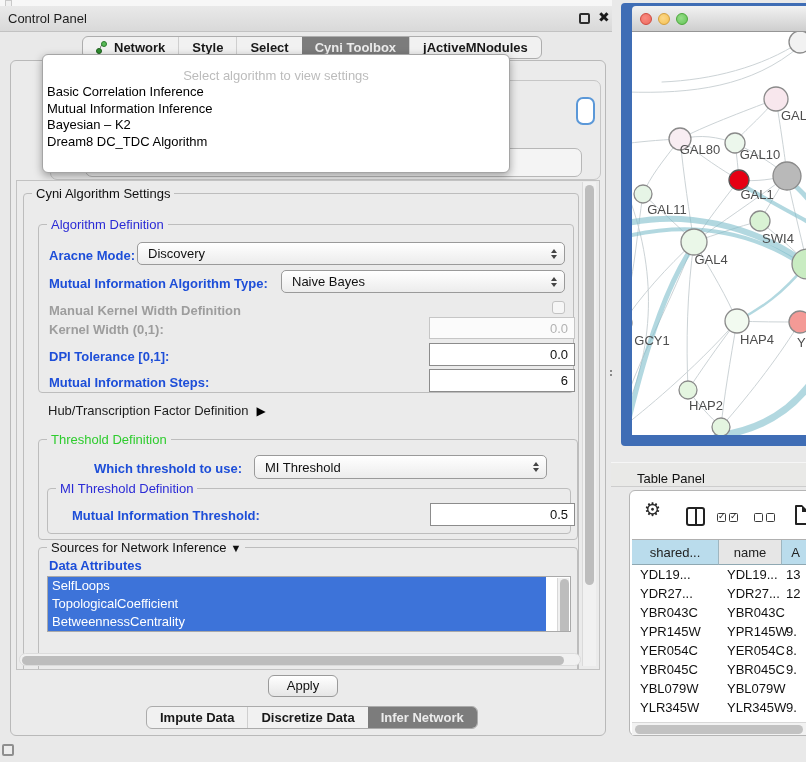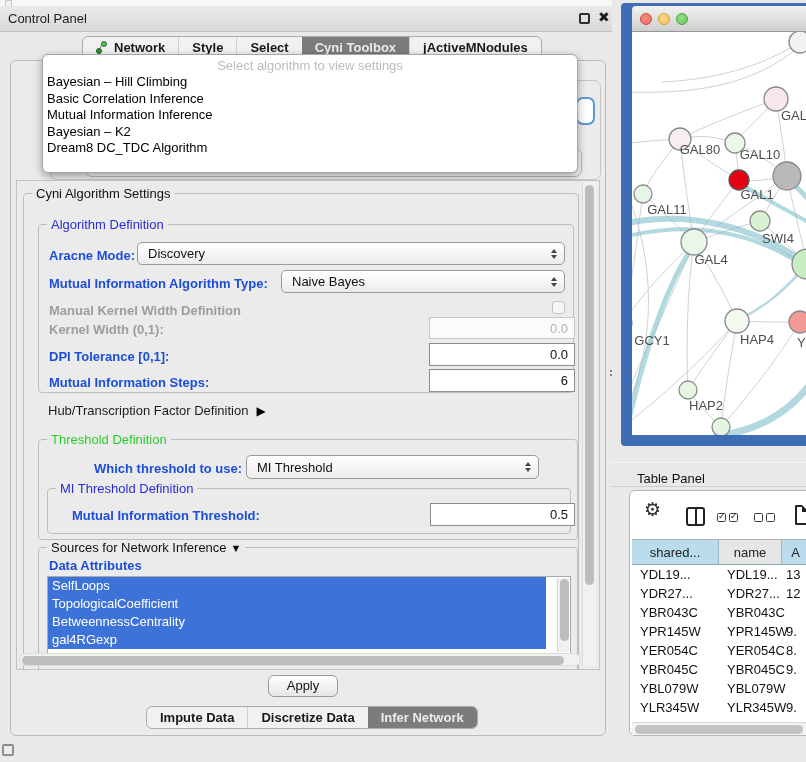--- a/index.html
+++ b/index.html
@@ -35,23 +35,23 @@
   #panel { left:10px; top:60px; width:596px; height:676px; background:#ebebeb;
     border:1px solid #b9b9b9; border-radius:6px; }
 
   
   #ghost-group { left:50px; top:80px; width:551px; height:100px; border:1px solid #c6c6c6; border-radius:7px; }
   #ghost-blue { left:576px; top:97px; width:19px; height:28px; border:2px solid #5b98d8; border-radius:7px; background:#fff; }
   #ghost-combo { left:85px; top:148px; width:497px; height:29px; border:1px solid #b7b7b7; border-radius:7px;
     background:#f4f4f4; display:flex; align-items:center; padding-left:10px; color:#b3b3b3; }
 
   
-  #dd { left:42px; top:54px; width:536px; height:119px; background:#fff;
+  #dd { left:42px; top:54px; width:468px; height:119px; background:#fff;
     border:1px solid #a5a5a5; border-radius:6px; box-shadow:0 3px 8px rgba(0,0,0,.35);
-    padding-top:2px; overflow:hidden; }
+    padding-top:12px; overflow:hidden; }
   #dd-ph { text-align:center; color:#bcbcbc; height:17px; line-height:17px; }
   .dd-item { padding-left:4px; height:16.5px; line-height:16.5px; color:#000; }
   .dd-item.b { font-weight:bold; }
 
   
   #settings { left:16px; top:180px; width:584px; height:490px; overflow:hidden;
     border:1px solid #c2c2c2; background:#ebebeb; }
   .group { position:absolute; border:1px solid #bdbdbd; border-radius:4px; }
   .gtitle { position:absolute; top:-8px; left:8px; background:#ebebeb; padding:0 4px; white-space:nowrap; }
   .blue  { color:#2b2bd6; }
@@ -66,21 +66,21 @@
   .spin .dn { border-top:4px solid #444; }
   .field { position:absolute; border:1px solid #8c8c8c; background:#fff; text-align:right;
     font:13px "Liberation Sans","DejaVu Sans",sans-serif; padding-right:6px; color:#111; }
   .field.dis { border-color:#c6c6c6; color:#b3b3b3; background:#fbfbfb; }
   .checkbox { position:absolute; width:13px; height:13px; border:1px solid #c3c3c3; border-radius:3px; background:#f6f6f6; }
   #hub-row { position:absolute; left:24px; top:209px; color:#1c1c1c; }
   #hub-arrow { margin-left:8px; font-size:12px; color:#000; }
   #src-arrow { margin-left:4px; font-size:11px; color:#111; }
 
   
-  #attr-list { position:absolute; left:8px; top:28px; width:524px; height:78px; background:#fff;
+  #attr-list { position:absolute; left:8px; top:28px; width:524px; height:56px; background:#fff;
     border:1px solid #a9a9a9; overflow:hidden; }
   .attr-item { height:18px; line-height:18px; padding-left:4px; width:498px; background:#3d73d9; color:#fff; }
   #attr-vscroll { position:absolute; right:1px; top:1px; width:12px; height:74px; background:#f0f0f0; border-left:1px solid #d8d8d8; }
   #attr-vthumb { position:absolute; left:1.5px; top:1px; width:9px; height:62px; background:#bdbdbd; border-radius:5px; }
 
   
   #set-vscroll { left:582px; top:182px; width:14px; height:484px; background:#f1f1f1; border-left:1px solid #dadada; }
   #set-vthumb { position:absolute; left:2px; top:3px; width:9px; height:400px; background:#bdbdbd; border-radius:5px; }
   #set-hscroll { position:absolute; left:2px; top:472px; width:562px; height:13px; background:#f1f1f1; border:1px solid #dcdcdc; border-radius:7px; }
   #set-hthumb { position:absolute; left:2px; top:1.5px; width:542px; height:9px; background:#bdbdbd; border-radius:5px; }
@@ -171,21 +171,20 @@
 
 <div class="abs" id="ghost-group"></div>
 <div class="abs" id="ghost-blue"></div>
 <div class="abs" id="ghost-combo">
   <span>galFiltered.sif default node</span>
 </div>
 
 <div class="abs" id="dd">
   <div id="dd-ph">Select algorithm to view settings</div>
   <div id="dd-items">
-      <div class="dd-item">Bayesian – Hill Climbing</div>
       <div class="dd-item">Basic Correlation Inference</div>
       <div class="dd-item">Mutual Information Inference</div>
       <div class="dd-item">Bayesian – K2</div>
       <div class="dd-item">Dream8 DC_TDC Algorithm</div>
     </div>
 </div>
 
 <div class="abs" id="settings">
 
   <div class="group" id="g-cyni" style="left:6px;top:12px;width:556px;height:600px">
@@ -226,21 +225,21 @@
     </div>
 
     <div id="hub-row">
       <span>Hub/Transcription Factor Definition</span><span id="hub-arrow">▶</span>
     </div>
 
     <div class="group" style="left:14px;top:245px;width:540px;height:101px">
       <span class="gtitle green">Threshold Definition</span>
 
       <div class="lbl" style="left:55px;top:21px">Which threshold to use:</div>
-      <div class="combo" style="left:207px;top:15px;width:293px;height:24px">
+      <div class="combo" style="left:215px;top:15px;width:293px;height:24px">
         <span>MI Threshold</span>
         <span class="spin">
             <i class="up"></i>
             <i class="dn"></i>
           </span>
       </div>
 
       <div class="group" style="left:8px;top:48px;width:524px;height:46px">
         <span class="gtitle blue">MI Threshold Definition</span>
         <div class="lbl" style="left:24px;top:19px">Mutual Information Threshold:</div>

